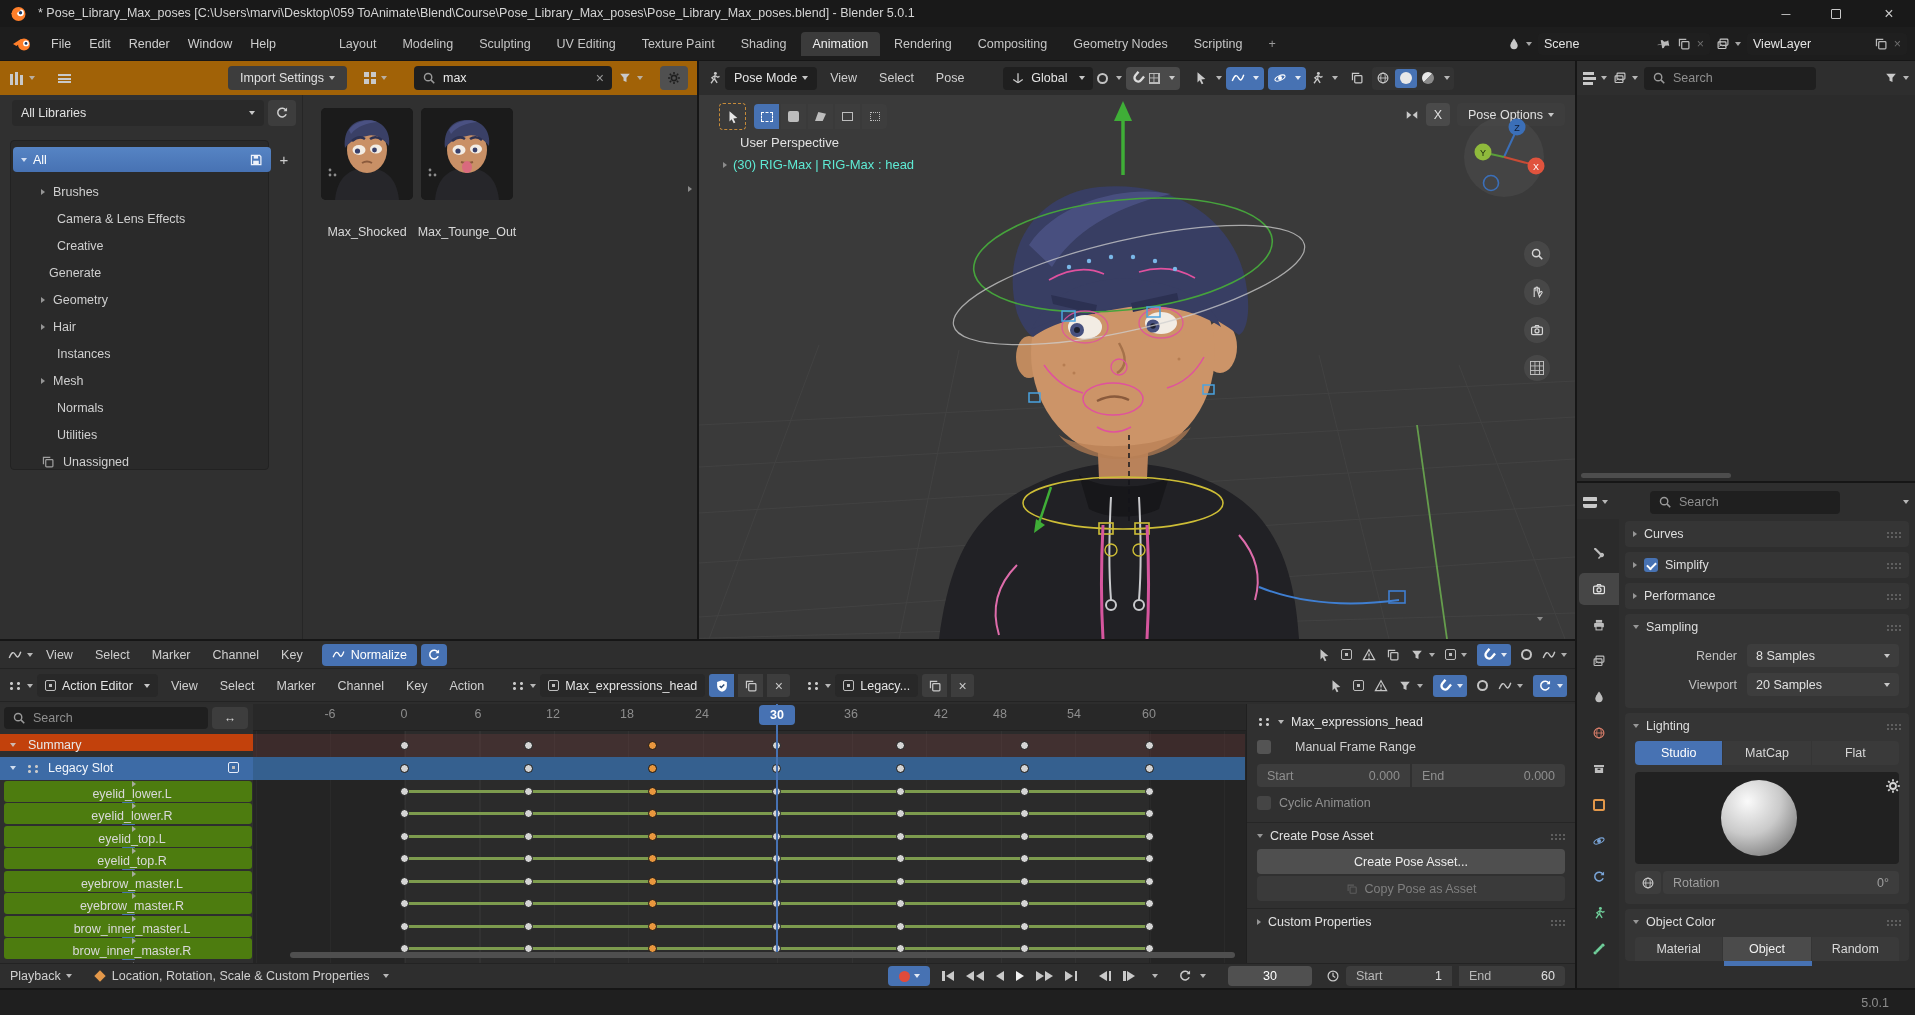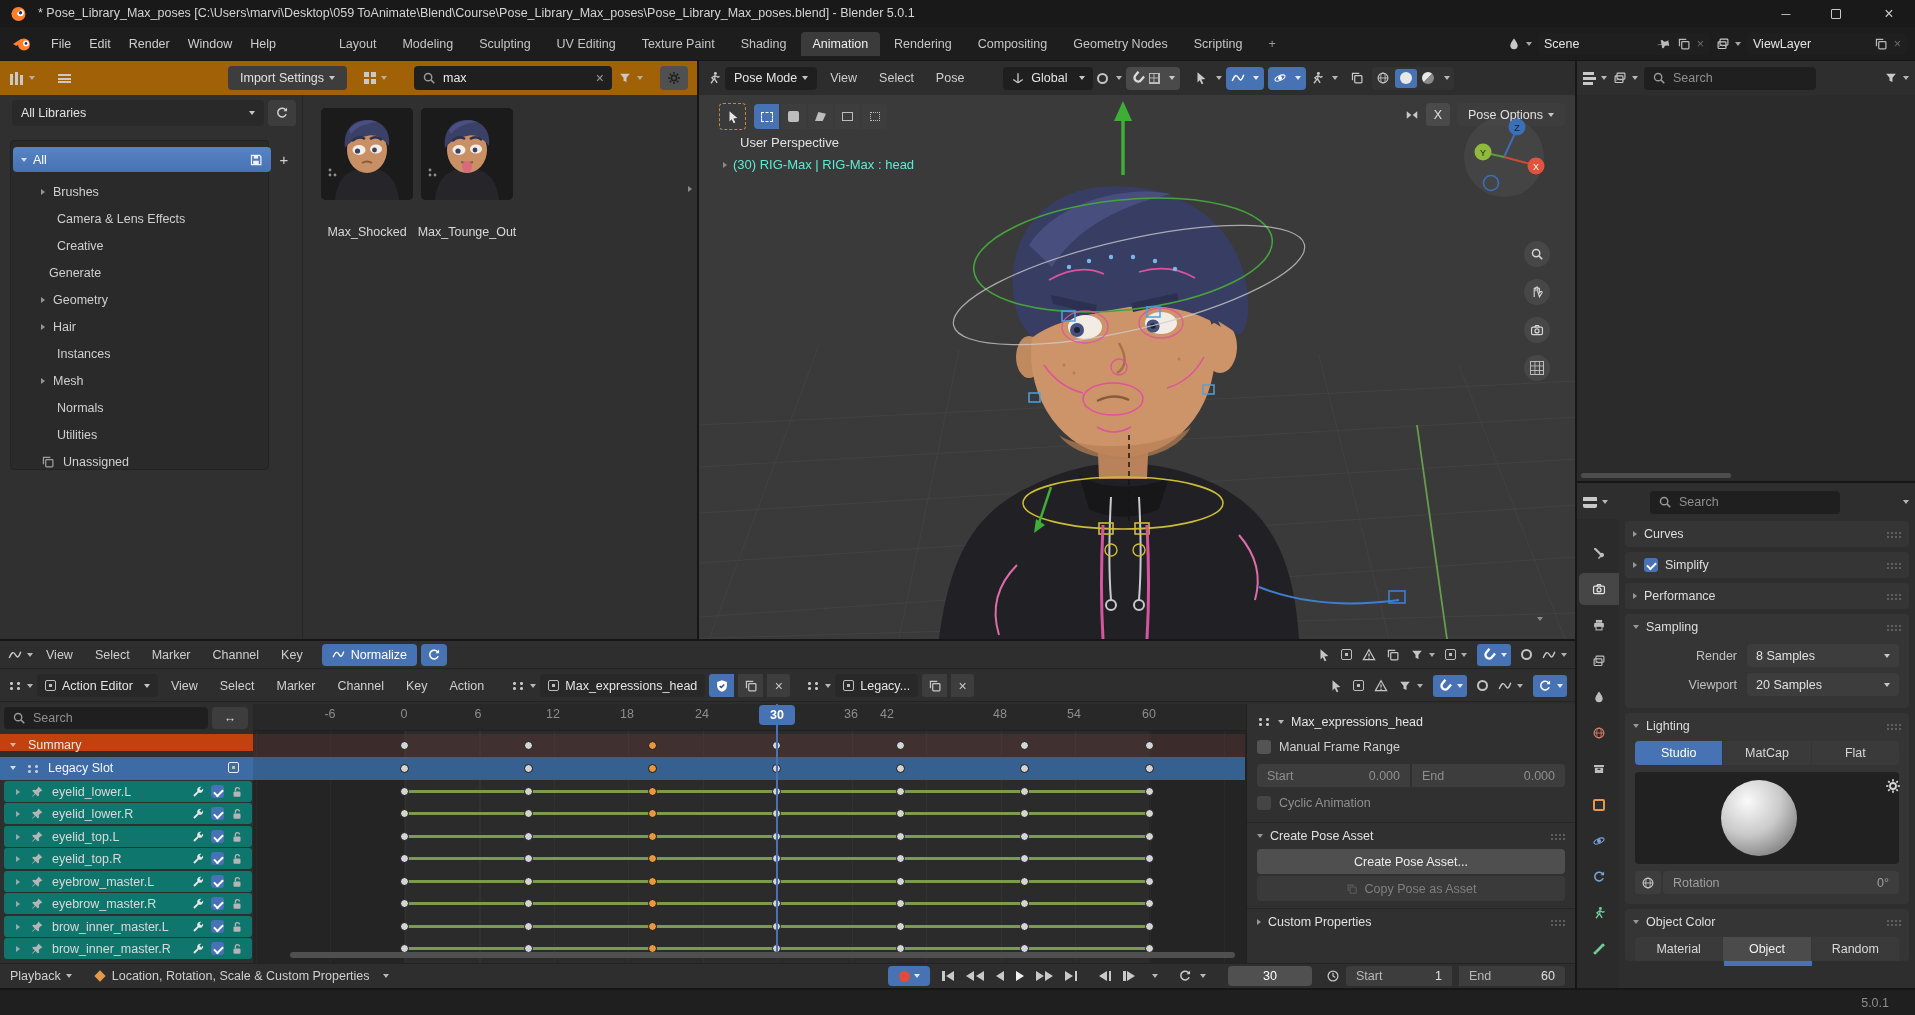--- a/index.html
+++ b/index.html
@@ -42,21 +42,21 @@
   .tr { width:0;height:0;border-top:5px solid transparent;border-bottom:5px solid transparent;border-left:8px solid #c9c9c9; }
   .tl { width:0;height:0;border-top:5px solid transparent;border-bottom:5px solid transparent;border-right:8px solid #c9c9c9; }
   .tb { width:2.5px; height:10px; background:#c9c9c9; }
   .rec { width:11px; height:11px; border-radius:50%; background:#e14b3b; }
   .diam { display:inline-block; width:8px; height:8px; background:#e3984a; transform:rotate(45deg); }
   
   .keystrip { position:absolute; left:253px; width:992px; }
   .keyline { position:absolute; left:151px; width:745px; height:3px; top:calc(50% - 1.5px); background:#7d9b4e; border-radius:2px; }
   .kdot { position:absolute; width:9px; height:9px; border-radius:50%; background:#d4d4d4; border:1px solid #151515; top:calc(50% - 4.5px); }
   .kdot.sel { background:#e9973e; }
-  .pill { position:absolute; left:4px; width:248px; height:21px; background:#0f766e; border-radius:3px; display:flex; align-items:center; color:#d9d9d9; }
+  .pill { position:absolute; left:4px; width:248px; height:21px; background:#4d7c0f; border-radius:3px; display:flex; align-items:center; color:#d9d9d9;flex-direction:column; }
   .chev-exp { color:#a8a8a8; }
   .wk { padding:5px 12px; border-radius:4px 4px 0 0; color:#c6c6c6; }
   .wk.act { background:#3b3b3b; color:#efefef; }
   .panel { background:#353535; border-radius:4px; margin-bottom:5px; color:#dedede; }
   .phead { height:26px; display:flex; align-items:center; padding:0 8px; gap:7px; }
   .seg { flex:1; text-align:center; padding:5px 0; background:#3a3a3a; color:#d8d8d8; }
   .tabcell { width:40px; height:32px; display:flex; align-items:center; justify-content:center; }
   .tabcell.act { background:#464646; border-radius:5px 0 0 5px; }
 </style>
 </head>
@@ -1023,21 +1023,21 @@
   <span class="ic abs btn" style="left:212px;top:66px;width:36px;height:22px;color:#d5d5d5">↔</span>
 
   <div class="abs" style="left:253px;top:66px;width:1322px;height:22px;color:#8d8d8d">
     <span class="abs" style="left:77px;transform:translateX(-50%)">-6</span>
     <span class="abs" style="left:151px;transform:translateX(-50%)">0</span>
     <span class="abs" style="left:225px;transform:translateX(-50%)">6</span>
     <span class="abs" style="left:300px;transform:translateX(-50%)">12</span>
     <span class="abs" style="left:374px;transform:translateX(-50%)">18</span>
     <span class="abs" style="left:449px;transform:translateX(-50%)">24</span>
     <span class="abs" style="left:598px;transform:translateX(-50%)">36</span>
-    <span class="abs" style="left:634px;transform:translateX(-50%)">42</span>
+    <span class="abs" style="left:688px;transform:translateX(-50%)">42</span>
     <span class="abs" style="left:747px;transform:translateX(-50%)">48</span>
     <span class="abs" style="left:821px;transform:translateX(-50%)">54</span>
     <span class="abs" style="left:896px;transform:translateX(-50%)">60</span>
   </div>
 
   <div class="abs" style="left:0;top:93px;width:253px;height:17px;background:#c2410c">
     <span class="cd abs" style="left:10px;top:9px;color:#cfcfcf"></span>
     <span class="abs" style="left:28px;top:4px;color:#e8e8e8">Summary</span>
   </div>
   <div class="abs" style="left:253px;top:93px;width:992px;height:23px;background:rgba(122,62,60,.28)"></div>
@@ -1265,21 +1265,21 @@
   <div class="abs ic" style="left:759px;top:64px;width:36px;height:20px;background:#4772b3;border-radius:4px;color:#fff;font-weight:bold;z-index:21">30</div>
 
   <div class="abs" style="left:290px;top:311px;width:945px;height:6px;background:#4f4f4f;border-radius:3px;z-index:22"></div>
 
   <div class="abs" style="left:1246px;top:63px;width:329px;height:259px;background:#303030;border-left:1px solid #202020;z-index:30;padding:6px 10px">
     <div class="flex" style="gap:7px;height:24px">
       <span class="dope4"></span>
         <span class="cv" style="margin:0"></span>
       <span style="color:#e4e4e4">Max_expressions_head</span>
     </div>
-    <div class="flex" style="gap:8px;height:26px">
+    <div class="flex" style="gap:24px;height:26px">
       <span class="cb"></span>
       <span>Manual Frame Range</span>
     </div>
     <div class="flex" style="gap:2px;margin-top:4px">
       <span class="btn flex" style="flex:1;height:23px;padding:0 10px;color:#8f8f8f;border-radius:4px 0 0 4px">
         <span style="flex:1">Start</span>
           <span>0.000</span>
       </span>
       <span class="btn flex" style="flex:1;height:23px;padding:0 10px;color:#8f8f8f;border-radius:0 4px 4px 0">
         <span style="flex:1">End</span>

